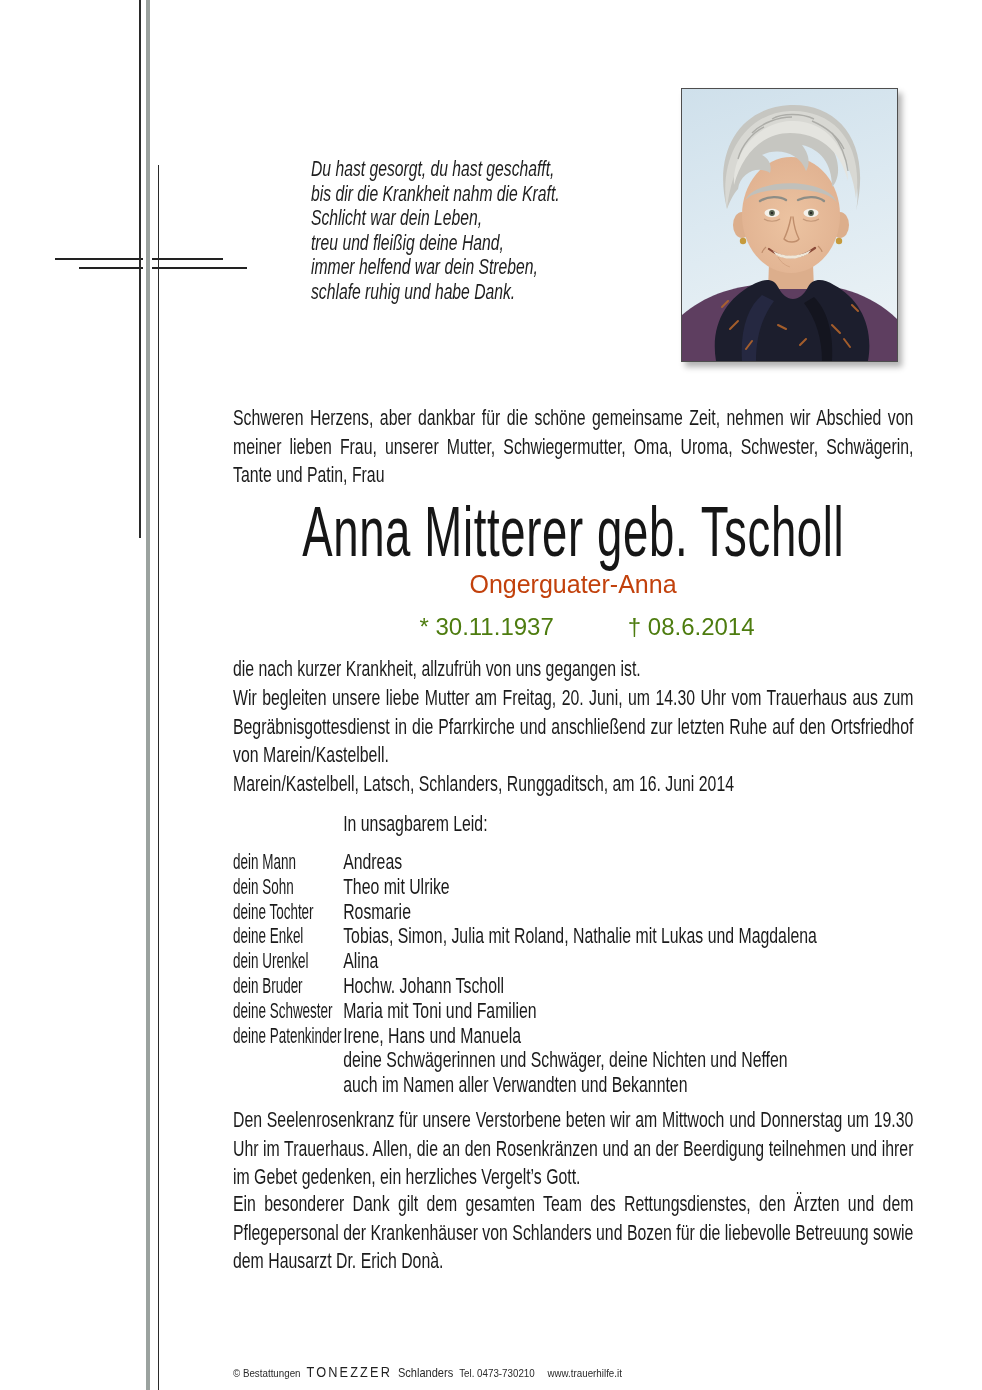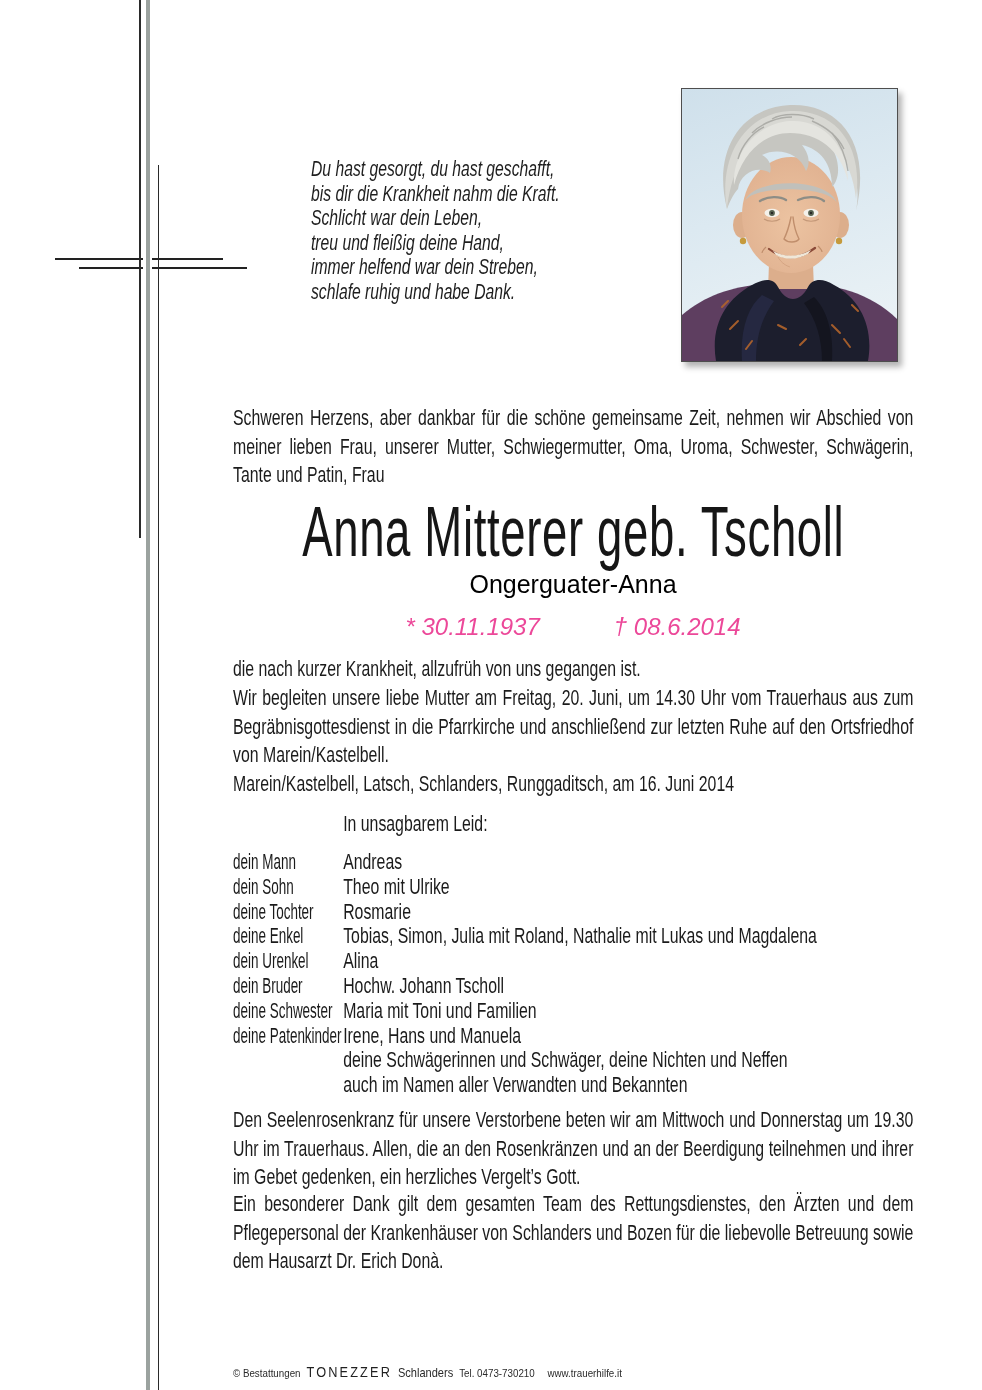--- a/index.html
+++ b/index.html
@@ -44,26 +44,26 @@
   .just{text-align:justify;}
 
   .name{
     position:absolute;left:233px;top:492px;width:1047px;
     transform:scaleX(0.65);transform-origin:0 0;
     font-size:70px;line-height:80px;text-align:center;color:#161616;
     letter-spacing:1px;white-space:nowrap;
   }
   .nickname{
     position:absolute;left:233px;top:569px;width:680px;
-    text-align:center;font-size:25px;line-height:30px;color:#000000;
+    text-align:center;font-size:25px;line-height:30px;color:#c2410c;
   }
   .dates{
-    position:absolute;left:233px;top:612px;width:680px;
+    position:absolute;left:247px;top:612px;width:680px;
     display:flex;justify-content:center;gap:74px;
-    font-size:24px;line-height:30px;color:#ec4899;font-style:italic;
+    font-size:24px;line-height:30px;color:#4d7c0f;
   }
 
   
   .leid{top:810px;padding-left:153px;}
   .family{top:848px;}
   .fam-row{position:relative;height:24.8px;}
   .fam-rel{position:absolute;left:0;top:0;white-space:nowrap;transform:scaleX(0.85);transform-origin:0 0;}
   .fam-names{position:absolute;left:153px;top:0;white-space:nowrap;}
 
   

